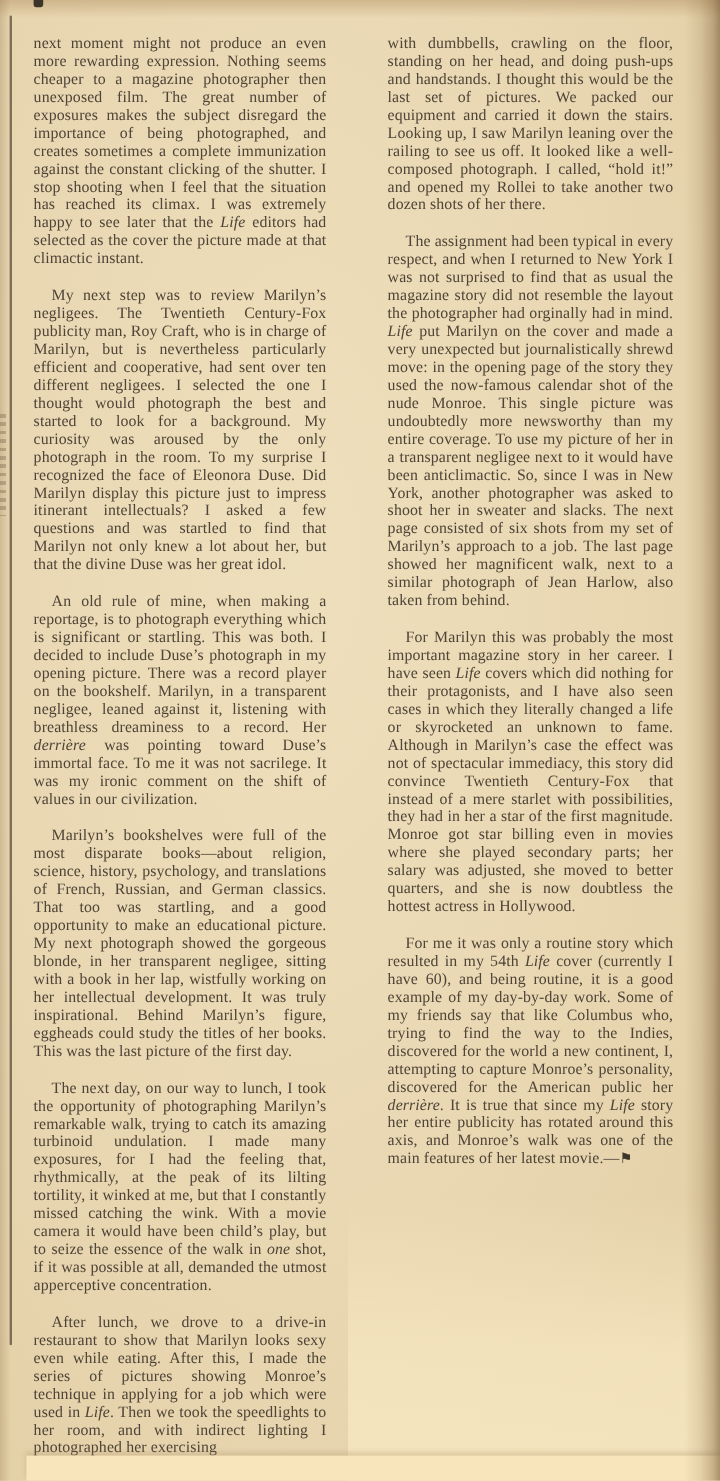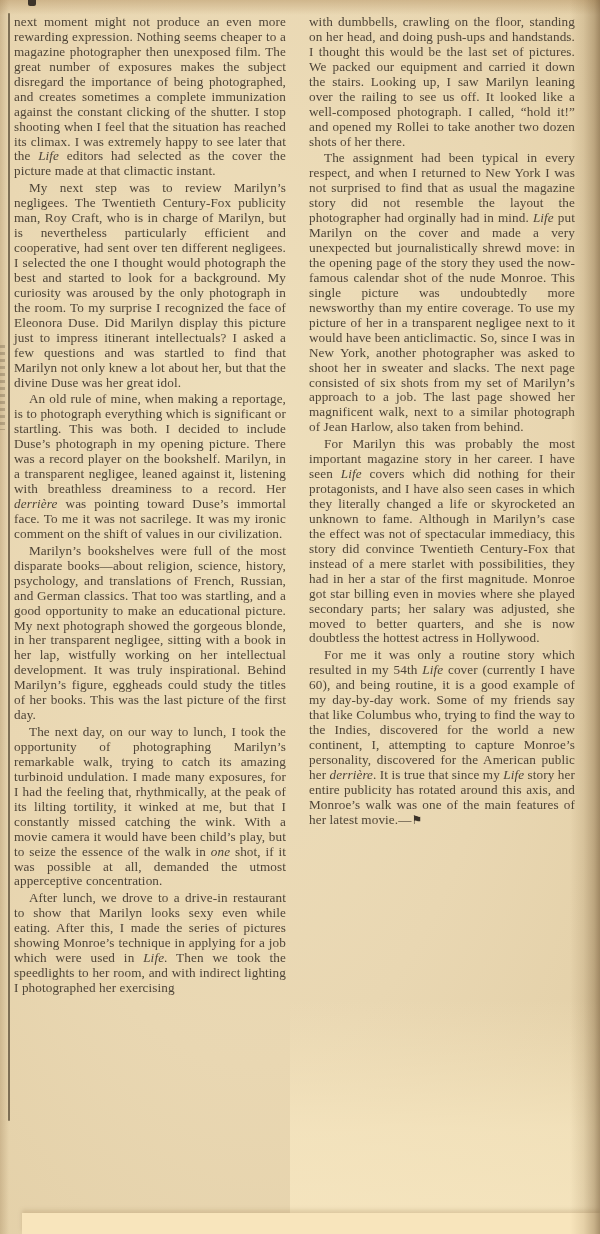--- a/index.html
+++ b/index.html
@@ -57,21 +57,21 @@
   .col {
     position: absolute; top: 13px;
     font-size: 13.2px;
     line-height: 14.93px;
     color: #4e4437;
     text-align: justify;
     letter-spacing: .1px;
   }
   .col-left  { left: 12px;  width: 276px; }
   .col-right { left: 307px; width: 270px; }
-  .col p { margin: 2px; }
+  .col p { margin: 16px; }
   .col p.indent { text-indent: 15px; }
   .it { font-style: italic; }
   .endmark {
     font-style: normal;
     font-size: 12px;
     color: #3d342a;
   }
 </style>
 </head>
 <body>

